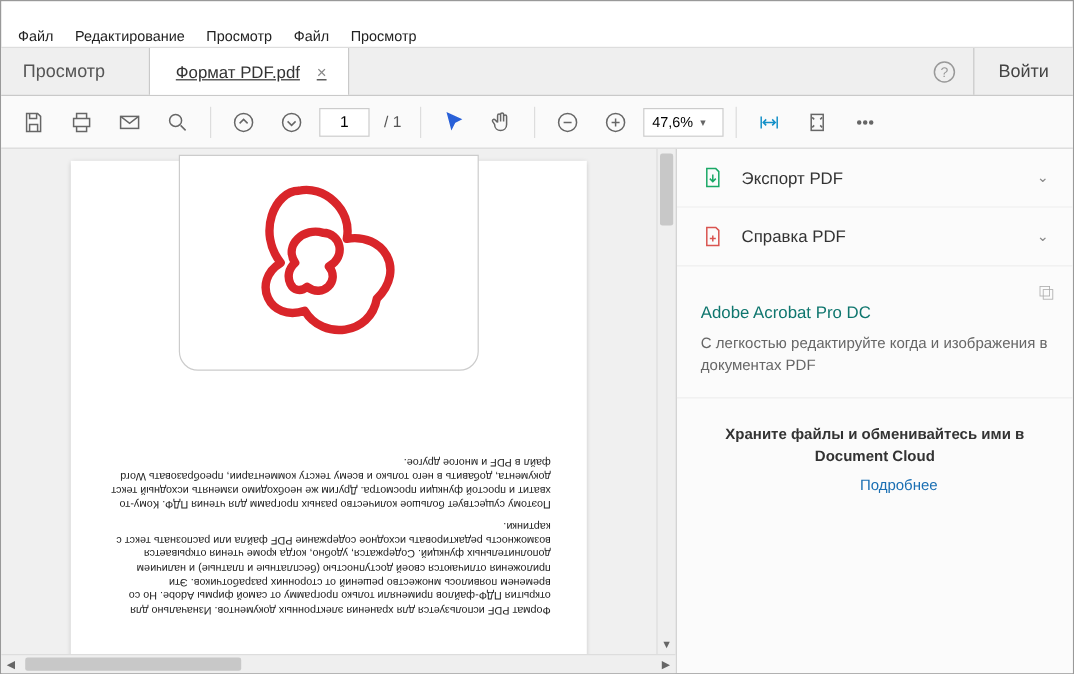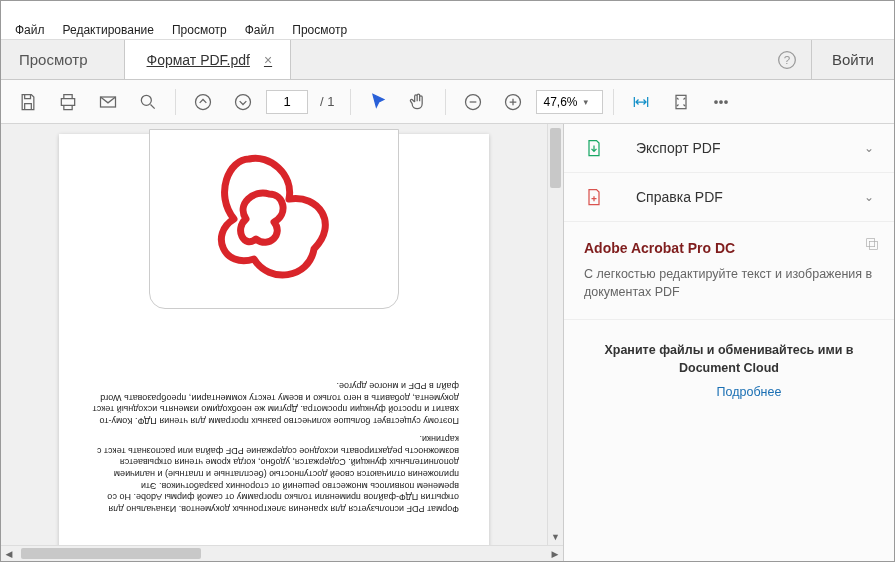--- a/index.html
+++ b/index.html
@@ -37,26 +37,26 @@
 .pdf-text { position:absolute; bottom:40px; left:30px; right:30px; font-size:9px; line-height:1.3; color:#222; transform:rotate(180deg); }
 .pdf-text p { margin-bottom:6px; }
 .vscroll { width:16px; background:#efefef; border-left:1px solid #ddd; position:relative; }
 .vscroll-thumb { position:absolute; left:2px; right:2px; top:4px; height:60px; background:#c8c8c8; border-radius:2px; }
 .vscroll-arrow { position:absolute; left:0; right:0; height:16px; display:flex; align-items:center; justify-content:center; font-size:9px; color:#666; }
 .hscroll { height:16px; background:#efefef; border-top:1px solid #ddd; display:flex; align-items:center; }
 .hscroll-arrow { width:16px; text-align:center; font-size:9px; color:#666; }
 .hscroll-track { flex:1; position:relative; height:100%; }
 .hscroll-thumb { position:absolute; top:2px; bottom:2px; left:4px; width:180px; background:#c8c8c8; border-radius:2px; }
 .sidepanel { width:330px; background:#fbfbfb; display:flex; flex-direction:column; overflow:hidden; }
-.sp-item { display:flex; align-items:center; padding:14px 20px; font-size:14px; color:#333; border-bottom:1px solid #eee; cursor:pointer;gap:18px; }
+.sp-item { display:flex; align-items:center; padding:14px 20px; font-size:14px; color:#333; border-bottom:1px solid #eee; cursor:pointer; }
 .sp-item-icon { width:20px; height:20px; margin-right:14px; }
 .sp-item-label { flex:1; }
 .sp-chev { color:#888; font-size:12px; }
 .sp-promo { padding:18px 20px; border-bottom:1px solid #eee; position:relative; }
-.sp-promo-title { font-size:14px; font-weight:700; color:#7f1d1d; margin-bottom:10px; }
+.sp-promo-title { font-size:14px; font-weight:400; color:#0f766e; margin-bottom:10px;margin-top:12px; }
 .sp-promo-text { font-size:12.5px; color:#666; line-height:1.4; }
 .sp-promo-icon { position:absolute; top:14px; right:14px; color:#aaa; }
 .sp-cloud { padding:22px 24px; text-align:center; }
 .sp-cloud-text { font-size:12.5px; font-weight:600; color:#333; line-height:1.4; }
 .sp-cloud-link { font-size:12.5px; color:#1a6fb3; margin-top:8px; cursor:pointer; display:inline-block;margin-left:40px; }
 .doc-wrap { flex:1; display:flex; overflow:hidden; }
 .arrow-blue svg { stroke:#2960d8; fill:#2960d8; }
 </style>
 </head>
 <body>
@@ -220,21 +220,21 @@
           </svg>
         <span class="sp-item-label">Справка PDF</span>
         <span class="sp-chev">⌄</span>
       </div>
       <div class="sp-promo">
         <svg class="sp-promo-icon" width="16" height="16" viewBox="0 0 24 24">
             <rect x="8" y="8" width="12" height="12" fill="none" stroke="#aaa"></rect>
             <rect x="4" y="4" width="12" height="12" fill="none" stroke="#aaa"></rect>
           </svg>
         <div class="sp-promo-title">Adobe Acrobat Pro DC</div>
-        <div class="sp-promo-text">С легкостью редактируйте текст и изображения в документах PDF</div>
+        <div class="sp-promo-text">С легкостью редактируйте когда и изображения в документах PDF</div>
       </div>
       <div class="sp-cloud">
         <div class="sp-cloud-text">Храните файлы и обменивайтесь ими в Document Cloud</div>
         <div class="sp-cloud-link">Подробнее</div>
       </div>
     </div>
   </div>
 </div>
 
 </body></html>

